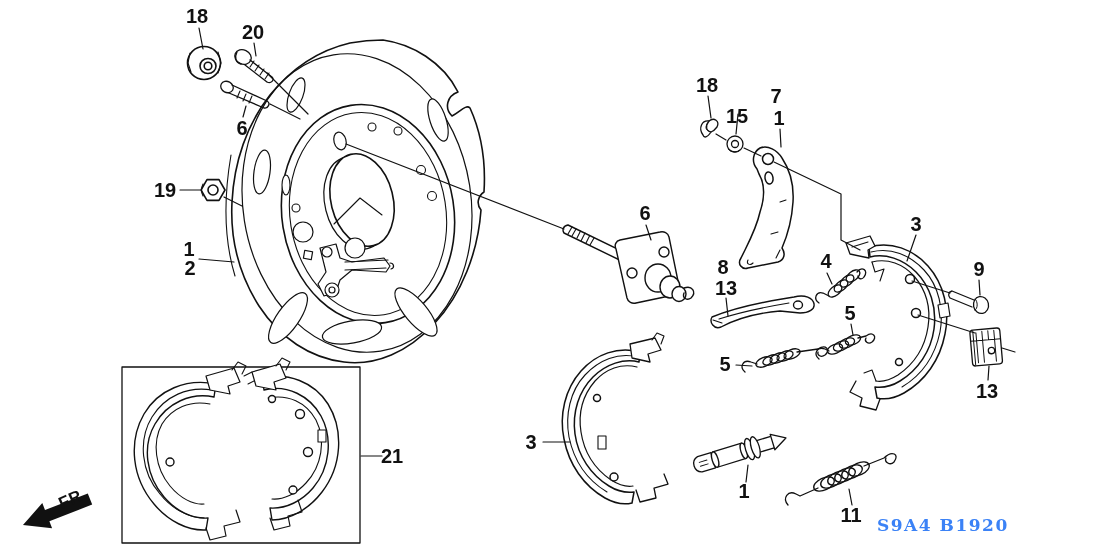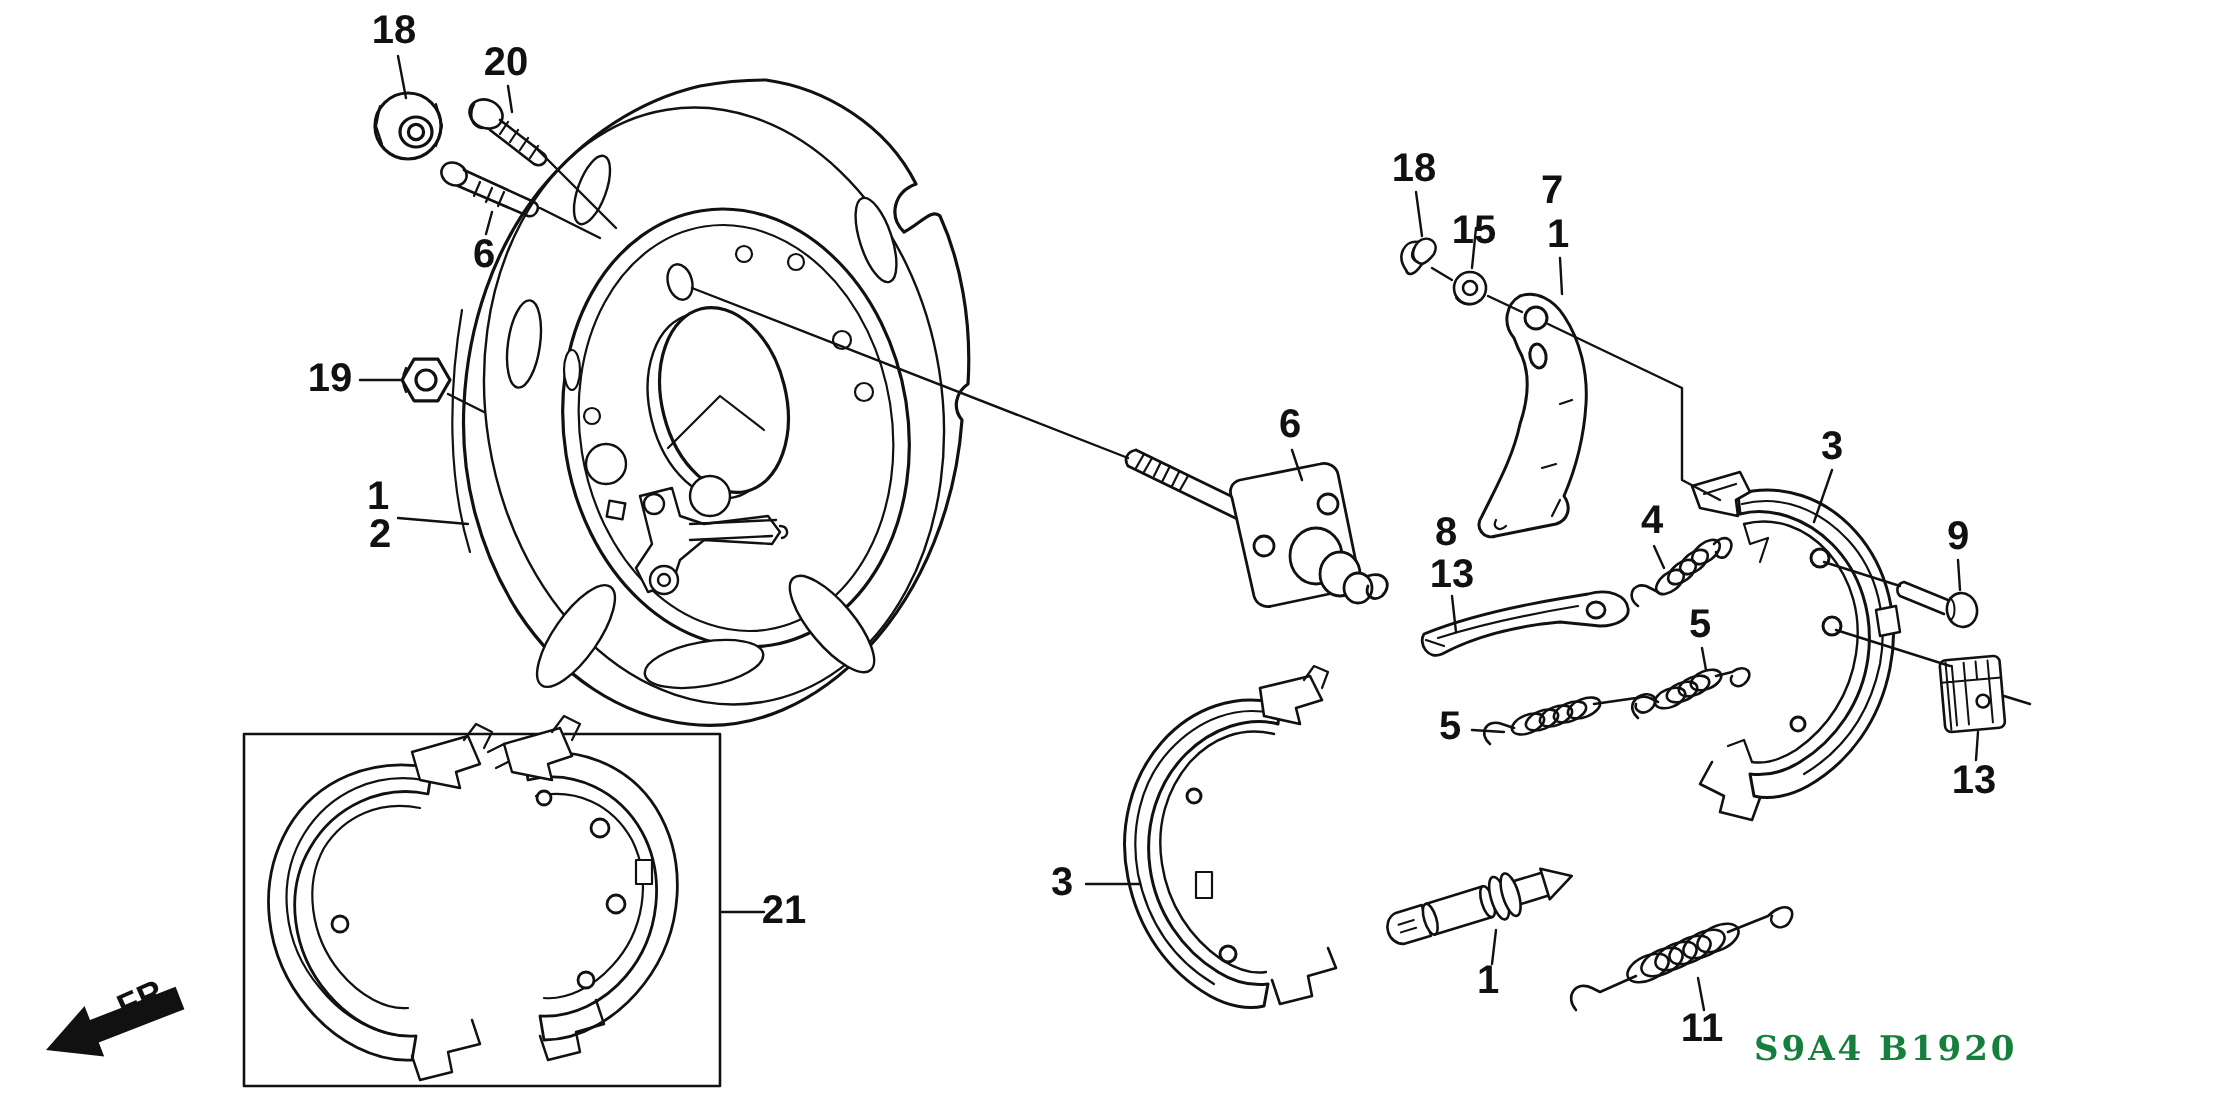--- a/index.html
+++ b/index.html
@@ -2,21 +2,21 @@
 <html><head>
 <meta charset="utf-8">
 <style>
   html,body{margin:0;padding:0;background:#fff;}
   #stage{position:relative;width:1108px;height:553px;background:#ffffff;overflow:hidden;
          font-family:"Liberation Sans",sans-serif;}
   #stage svg{position:absolute;left:0;top:0;}
   .callout{position:absolute;transform:translate(-50%,-50%);
            font:700 20px "Liberation Sans",sans-serif;color:#111;white-space:nowrap;}
   .code{position:absolute;left:877px;top:515px;
-        font:700 17px "DejaVu Serif",serif;letter-spacing:1.5px;color:#15803d;}
+        font:700 17px "DejaVu Serif",serif;letter-spacing:1.5px;color:#3b82f6;}
   .fr{position:absolute;left:73px;top:499px;transform:translate(-50%,-50%) rotate(-24deg);
       font:700 17px "Liberation Sans",sans-serif;color:#111;letter-spacing:.5px;}
 </style>
 </head>
 <body>
 
 <div id="stage">
 
 <svg width="1108" height="553" viewBox="0 0 1108 553" fill="none" stroke="#111" stroke-width="1.6" stroke-linecap="round" stroke-linejoin="round">
 

